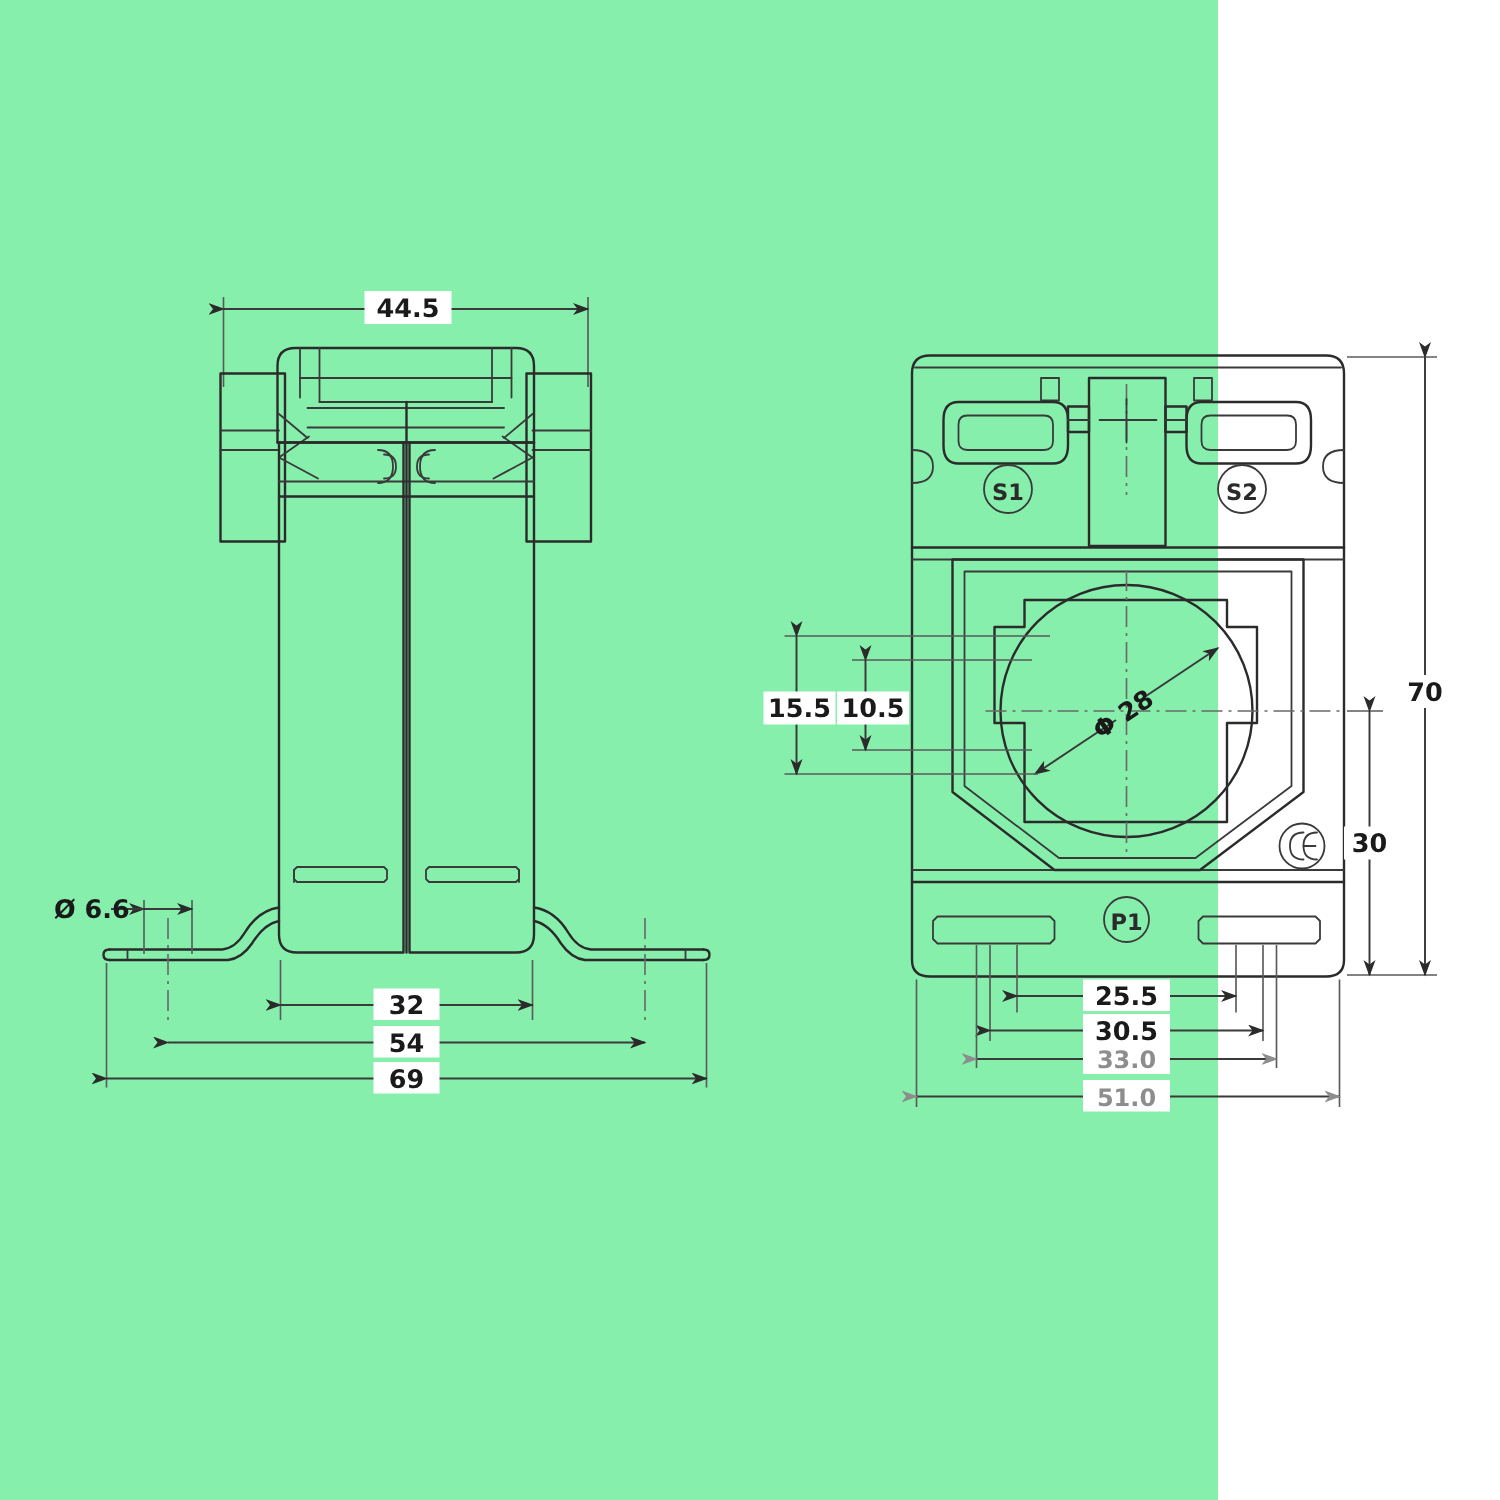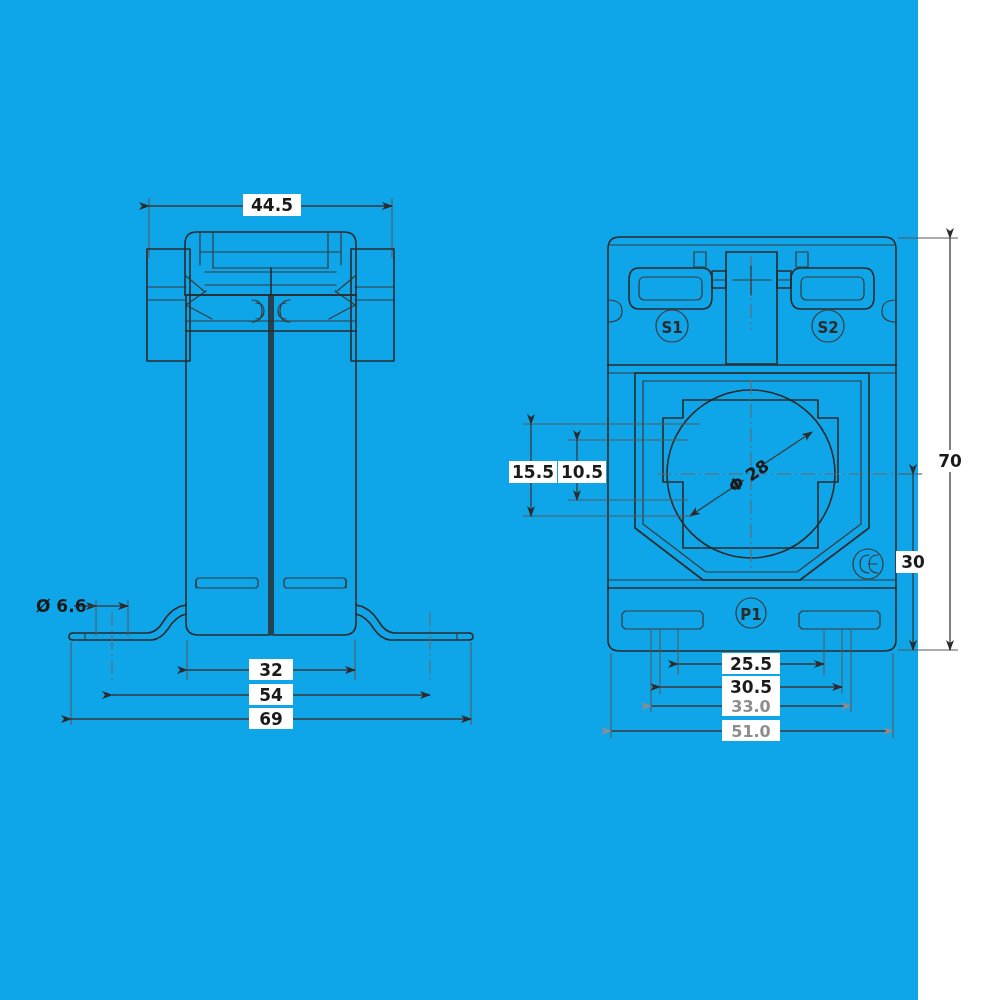--- a/index.html
+++ b/index.html
@@ -1,18 +1,18 @@
 <!DOCTYPE html>
 <html><head>
 <meta charset="utf-8">
 <style>
   html,body{margin:0;padding:0;background:#ffffff;}
   body{width:1000px;height:1000px;overflow:hidden;
        font-family:"Liberation Sans", sans-serif;}
-  #stage{position:relative;width:918px;height:1000px;background:#0ea5e9;}
+  #stage{position:relative;width:812px;height:1000px;background:#86efac;}
   svg{display:block;}
   .ln{stroke:#2b2b2b;stroke-width:1.6;fill:none;stroke-linecap:round;stroke-linejoin:round;}
   .ln-t{stroke:#3a3a3a;stroke-width:1.2;fill:none;stroke-linecap:round;stroke-linejoin:round;}
   .dim{stroke:#3a3a3a;stroke-width:1.3;fill:none;}
   .ext{stroke:#5a5a5a;stroke-width:1.1;fill:none;}
   .ctr{stroke:#6a6a6a;stroke-width:1.1;fill:none;stroke-dasharray:14 4 2 4;}
   .dimtext{font-family:"DejaVu Sans", sans-serif;font-weight:bold;font-size:17px;fill:#1a1a1a;}
   .dimtext-lt{font-family:"DejaVu Sans", sans-serif;font-weight:bold;font-size:16px;fill:#8d8d8d;}
   .lbl{font-family:"DejaVu Sans", sans-serif;font-weight:bold;font-size:15px;fill:#2b2b2b;}
   .arrow{fill:#2b2b2b;stroke:none;}

